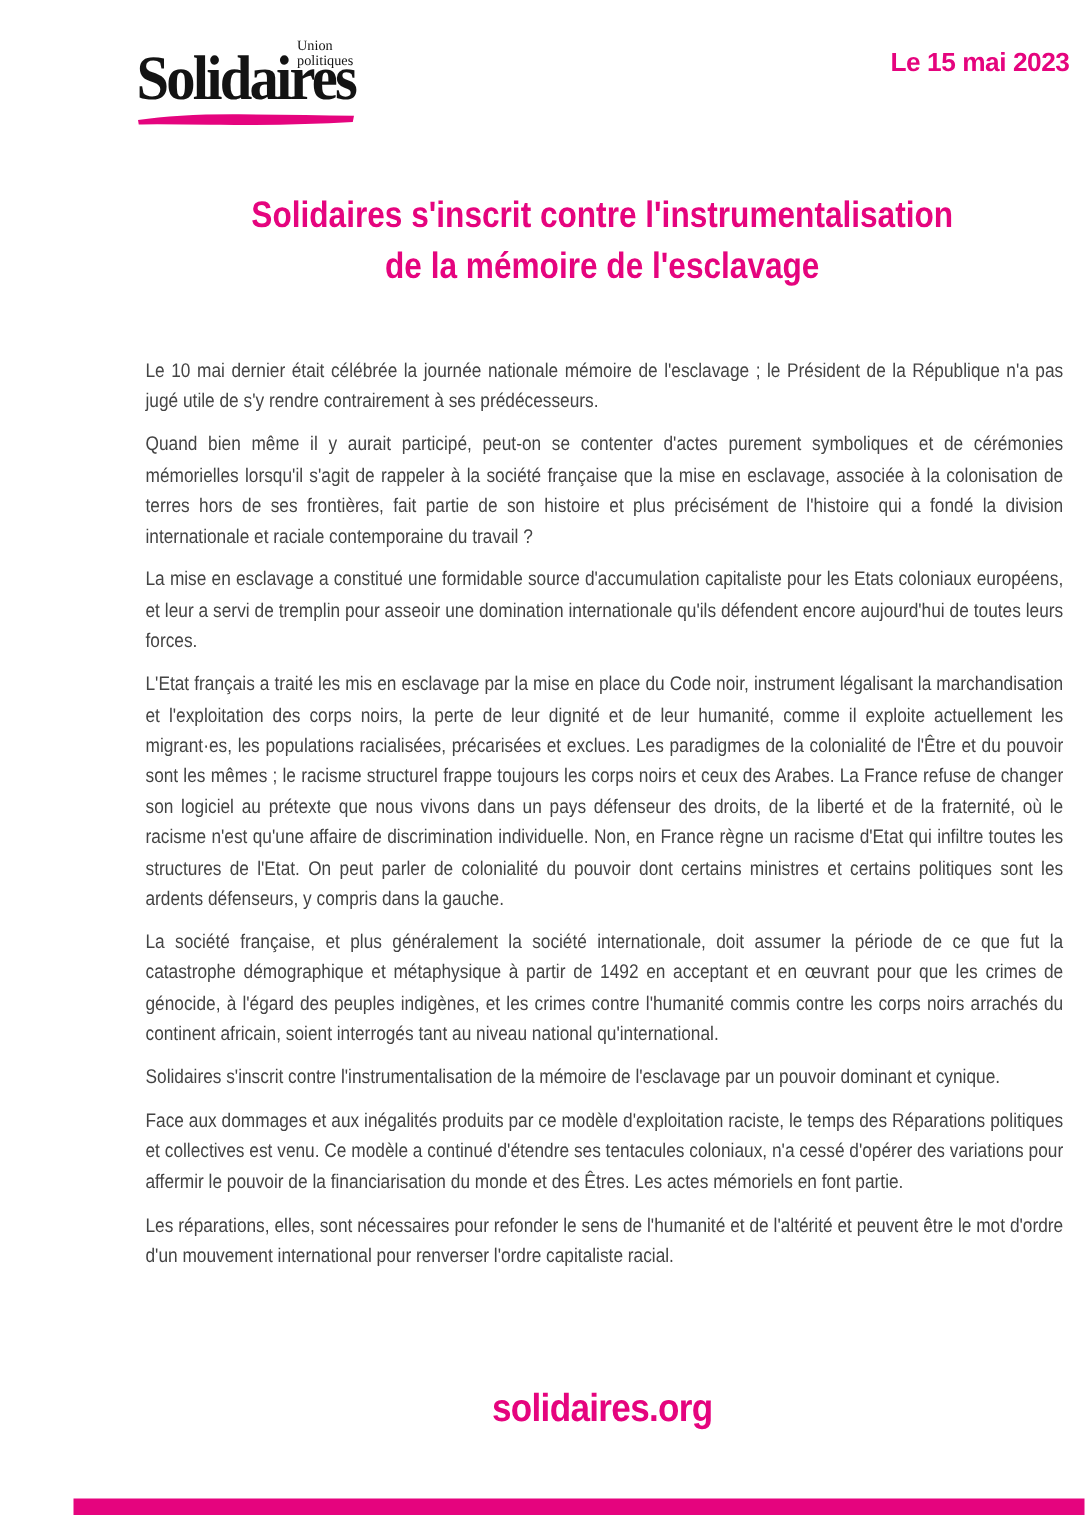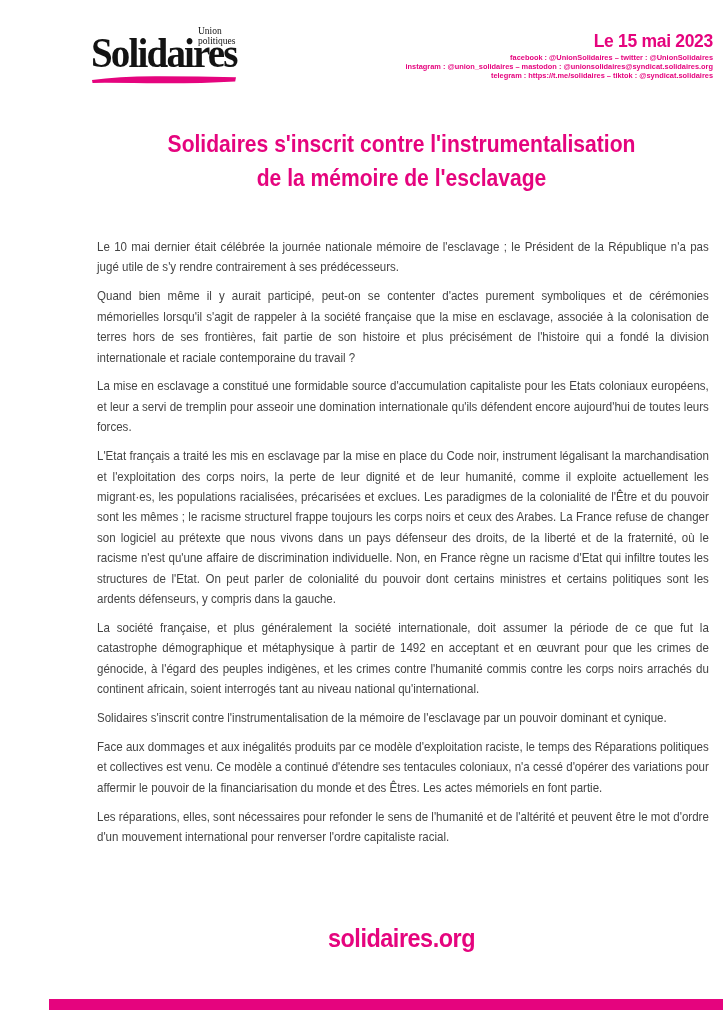--- a/index.html
+++ b/index.html
@@ -89,25 +89,20 @@
   <div class="logo-sub">
     <div>Union</div>
     <div>politiques</div>
   </div>
   <div class="logo-word">Solidaires</div>
   <svg class="logo-underline" viewBox="0 0 150 11" preserveAspectRatio="none">
     <path d="M3 7 Q 30 3, 70 3.2 T 147 4.2 L 146.2 8.4 Q 105 10.8, 58 10.2 T 3.5 10 Z" fill="#e5047e"></path>
   </svg>
 
   <div class="date">Le 15 mai 2023</div>
-  <div class="socials">
-    <div>facebook : @UnionSolidaires – twitter : @UnionSolidaires</div>
-    <div>instagram : @union_solidaires – mastodon : @unionsolidaires@syndicat.solidaires.org</div>
-    <div>telegram : https://t.me/solidaires – tiktok : @syndicat.solidaires</div>
-  </div>
 
   <h1 class="doc-title">
     <div>Solidaires s'inscrit contre l'instrumentalisation</div>
     <div>de la mémoire de l'esclavage</div>
   </h1>
 
   <div class="body-text">
     <p>Le 10 mai dernier était célébrée la journée nationale mémoire de l'esclavage ; le Président de la République n'a pas jugé utile de s'y rendre contrairement à ses prédécesseurs.</p>
     <p>Quand bien même il y aurait participé, peut-on se contenter d'actes purement symboliques et de cérémonies mémorielles lorsqu'il s'agit de rappeler à la société française que la mise en esclavage, associée à la colonisation de terres hors de ses frontières, fait partie de son histoire et plus précisément de l'histoire qui a fondé la division internationale et raciale contemporaine du travail ?</p>
     <p>La mise en esclavage a constitué une formidable source d'accumulation capitaliste pour les Etats coloniaux européens, et leur a servi de tremplin pour asseoir une domination internationale qu'ils défendent encore aujourd'hui de toutes leurs forces.</p>

